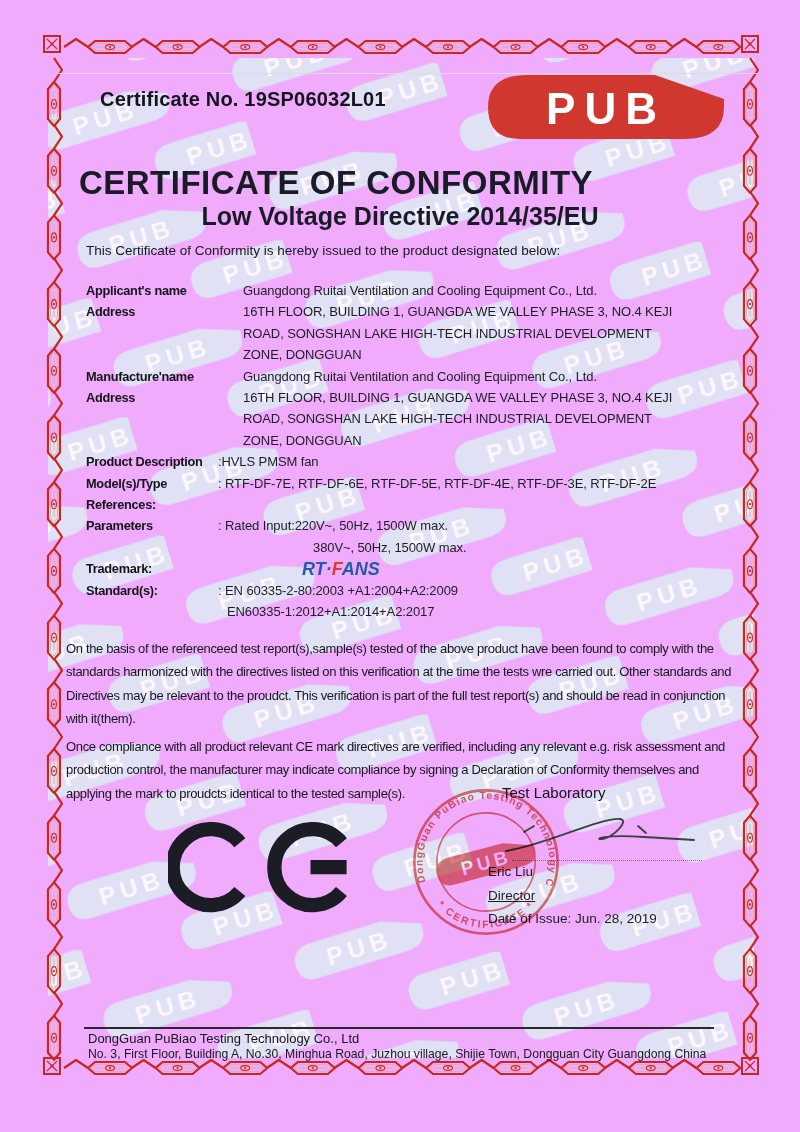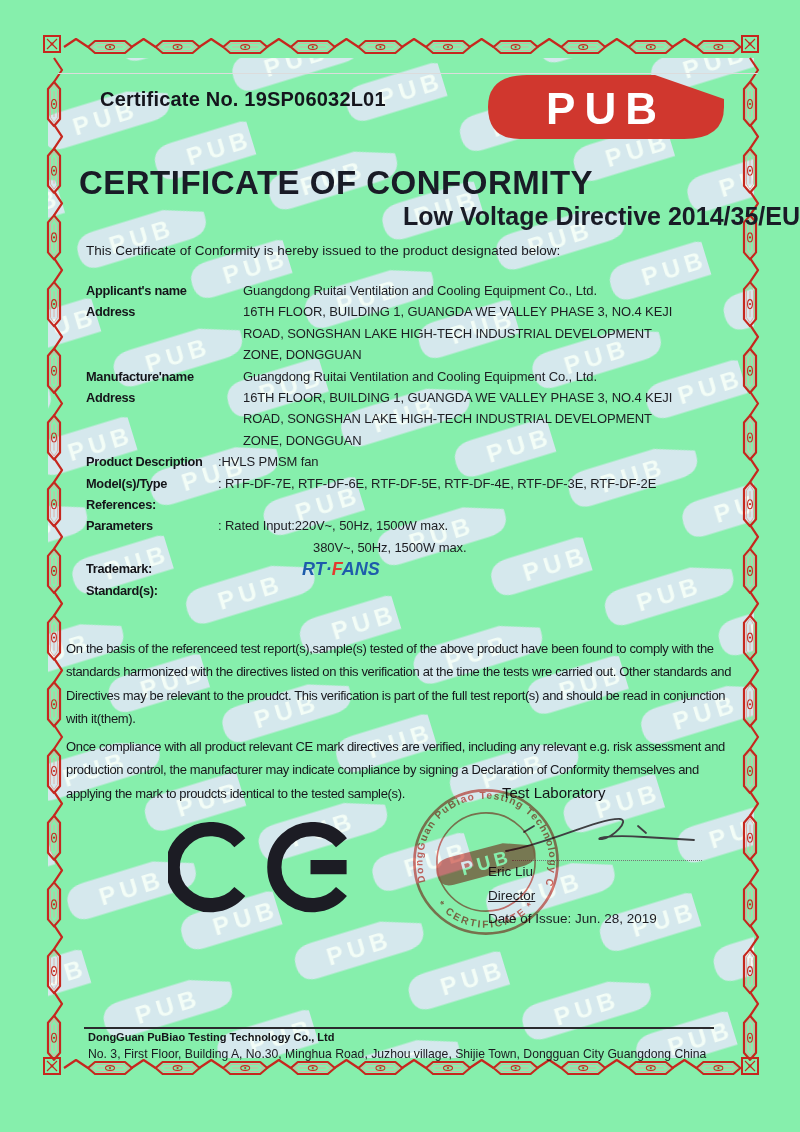--- a/index.html
+++ b/index.html
@@ -1,25 +1,25 @@
 <!DOCTYPE html>
 <html><head>
 <meta charset="utf-8">
 <style>
   html,body{margin:0;padding:0;background:#fff;}
-  .page{position:relative;width:800px;height:1132px;background:#86efac;overflow:hidden;
+  .page{position:relative;width:800px;height:1132px;background:#f0abfc;overflow:hidden;
         font-family:"Liberation Sans","DejaVu Sans",sans-serif;color:#1d1d22;}
   svg{display:block;}
   .abs{position:absolute;}
   .hairline{position:absolute;left:58px;top:73px;width:700px;height:1px;background:#dcdcdc;}
   .certno{position:absolute;left:100px;top:88px;font-size:20px;font-weight:bold;color:#14141c;letter-spacing:.2px;}
   .hlogo{position:absolute;left:487px;top:74px;}
   .title{position:absolute;left:0;top:164px;width:672px;text-align:center;
          font-size:33px;font-weight:bold;color:#191b26;letter-spacing:.5px;}
-  .subtitle{position:absolute;left:0;top:202px;width:800px;text-align:right;
+  .subtitle{position:absolute;left:0;top:202px;width:800px;text-align:center;
          font-size:25px;font-weight:bold;color:#191b26;}
   .intro{position:absolute;left:86px;top:243px;font-size:13.5px;color:#18181d;}
   .fields{position:absolute;left:86px;top:280px;width:660px;font-size:13px;line-height:21.4px;letter-spacing:-.1px;}
   .frow{display:flex;align-items:flex-start;}
   .flabel{width:132px;flex:0 0 132px;font-weight:bold;font-size:12.8px;letter-spacing:-.3px;color:#141419;}
   .fvalue{flex:1;}
   .fvalue .plain{padding-left:25px;}
   .ind95{padding-left:95px;}
   .ind9{padding-left:9px;}
   .tmwrap{margin-left:84px;height:21.4px;display:flex;align-items:center;}
@@ -28,21 +28,21 @@
   .paras p{margin:4px 0 5px 0;white-space:pre-line;}
   .lab-head{position:absolute;left:502px;top:784px;font-size:15px;font-weight:normal;color:#131318;}
   .sig-svg{position:absolute;left:498px;top:806px;}
   .sig-dots{position:absolute;left:512px;top:860px;width:190px;border-bottom:1px dotted #777;height:0;}
   .sig-name{position:absolute;left:488px;top:864px;font-size:13.5px;}
   .sig-title{position:absolute;left:488px;top:888px;font-size:13.5px;text-decoration:underline;}
   .sig-date{position:absolute;left:488px;top:911px;font-size:13.5px;}
   .ce{position:absolute;left:168px;top:822px;}
   .stamp{position:absolute;left:396px;top:772px;mix-blend-mode:multiply;opacity:.85;}
   .footer-line{position:absolute;left:84px;top:1027px;width:630px;height:2px;background:#2a2a2e;}
-  .footer-co{position:absolute;left:88px;top:1031px;font-size:11px;font-weight:bold;color:#141418;}
+  .footer-co{position:absolute;left:88px;top:1031px;font-size:13px;font-weight:normal;color:#141418;}
   .footer-addr{position:absolute;left:88px;top:1047px;font-size:12.2px;color:#1a1a1f;}
   .br{fill:none;stroke:#c6271e;stroke-width:2.2;stroke-linejoin:round;}
   .br2{fill:none;stroke:#c6271e;stroke-width:2;}
   .bre{fill:none;stroke:#c6271e;stroke-width:1.1;}
   .bl{fill:none;stroke:#e0a8a2;stroke-width:.9;}
 </style>
 </head>
 <body>
 
 <div class="page">
@@ -213,20 +213,24 @@
           <svg width="120" height="20" viewBox="0 0 120 20">
             <text x="0" y="16" font-size="18" font-weight="bold" font-style="italic" letter-spacing="0">
               <tspan fill="#1e5cab">RT·</tspan><tspan fill="#e23b2e">F</tspan><tspan fill="#1e5cab">ANS</tspan>
             </text>
           </svg>
         </div>
       </div>
     </div>
     <div class="frow">
       <div class="flabel">Standard(s):</div>
+      <div class="fvalue">
+        <div>: EN 60335-2-80:2003 +A1:2004+A2:2009</div>
+        <div class="ind9">EN60335-1:2012+A1:2014+A2:2017</div>
+      </div>
     </div>
   </div>
 
   <div class="paras">
     <p>On the basis of the referenceed test report(s),sample(s) tested of the above product have been found to comply with the
 standards harmonized with the directives listed on this verification at the time the tests wre carried out. Other standards and
 Directives may be relevant to the proudct. This verification is part of the full test report(s) and should be read in conjunction
 with it(them).</p>
     <p>Once compliance with all product relevant CE mark directives are verified, including any relevant e.g. risk assessment and
 production control, the manufacturer may indicate compliance by signing a Declaration of Conformity themselves and

